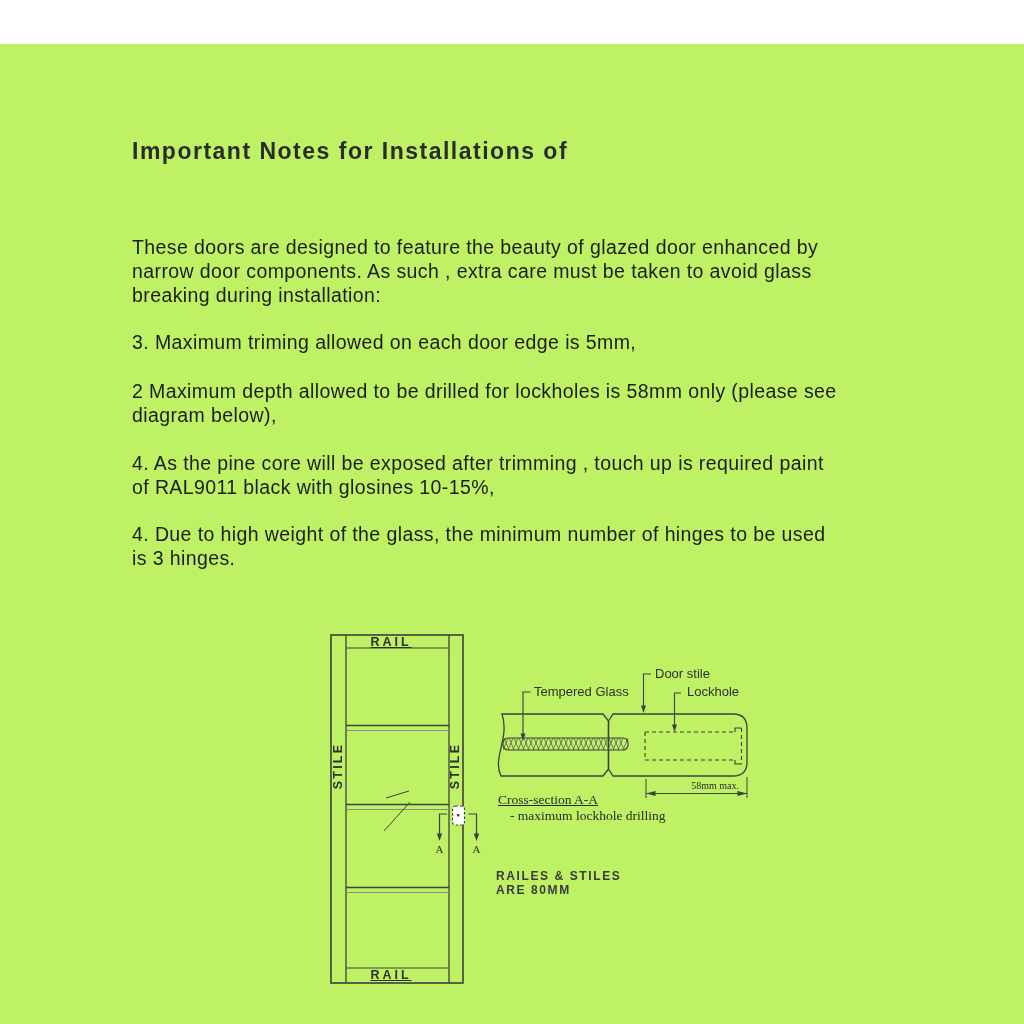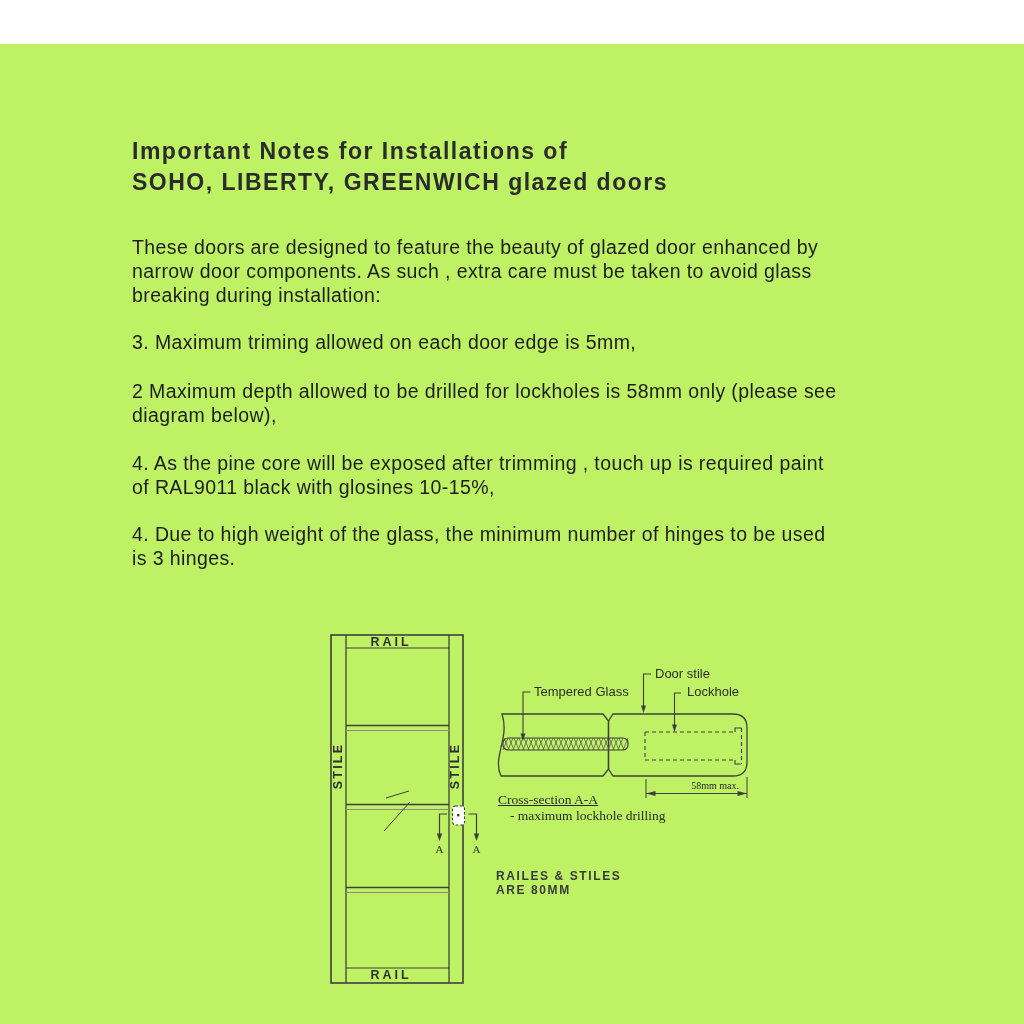--- a/index.html
+++ b/index.html
@@ -7,38 +7,37 @@
         font-family:"Liberation Sans",sans-serif;color:#1d1d1d;margin-top:44px;}
   h1.title{position:absolute;left:132px;top:92px;margin:0;font-size:23px;font-weight:700;
         letter-spacing:1.5px;line-height:31px;color:#2b2b2b;}
   h1.title span{display:block;}
   .para{position:absolute;left:132px;width:780px;font-size:19.5px;line-height:24px;
         letter-spacing:0.4px;color:#1d1d1d;}
   svg.drawing{position:absolute;left:0;top:0;}
   .lbl{position:absolute;color:#2e2e2e;font-size:13px;line-height:13px;white-space:nowrap;}
   .serif{font-family:"Liberation Serif",serif;}
   .railbl{left:346px;width:90px;text-align:center;font-size:12.5px;font-weight:600;
-        letter-spacing:3px;color:#2f2f2f;}
+        letter-spacing:3px;color:#2f2f2f;text-decoration:underline;}
   .stilebl{width:60px;height:14px;text-align:center;font-size:12.5px;font-weight:600;
         letter-spacing:2.2px;color:#2f2f2f;transform:rotate(-90deg);}
   .sec-a{font-family:"Liberation Serif",serif;font-size:11px;width:16px;text-align:center;}
   .cap-title{left:498px;top:749px;font-size:13.5px;color:#2a2a2a;text-decoration:underline;}
   .cap-sub{left:510px;top:765px;font-size:13.5px;color:#2a2a2a;}
   .dim{left:659px;top:735px;width:80px;text-align:right;font-size:10px;color:#2a2a2a;}
   .footnote{position:absolute;left:496px;top:826px;font-size:12px;font-weight:600;
         letter-spacing:1.6px;line-height:13.5px;color:#3a3a3a;}
 </style>
 </head>
 <body>
 
 <div class="page">
 
   <h1 class="title">
     <span>Important Notes for Installations of</span>
-    <span>SOHO, LIBERTY, GREENWICH glazed doors</span>
   </h1>
 
   <div class="para" style="top:191px">
     <div>These doors are designed to feature the beauty of glazed door enhanced by</div>
     <div>narrow door components. As such , extra care must be taken to avoid glass</div>
     <div>breaking during installation:</div>
   </div>
 
   <div class="para" style="top:286px">
     <div>3. Maximum triming allowed on each door edge is 5mm,</div>

